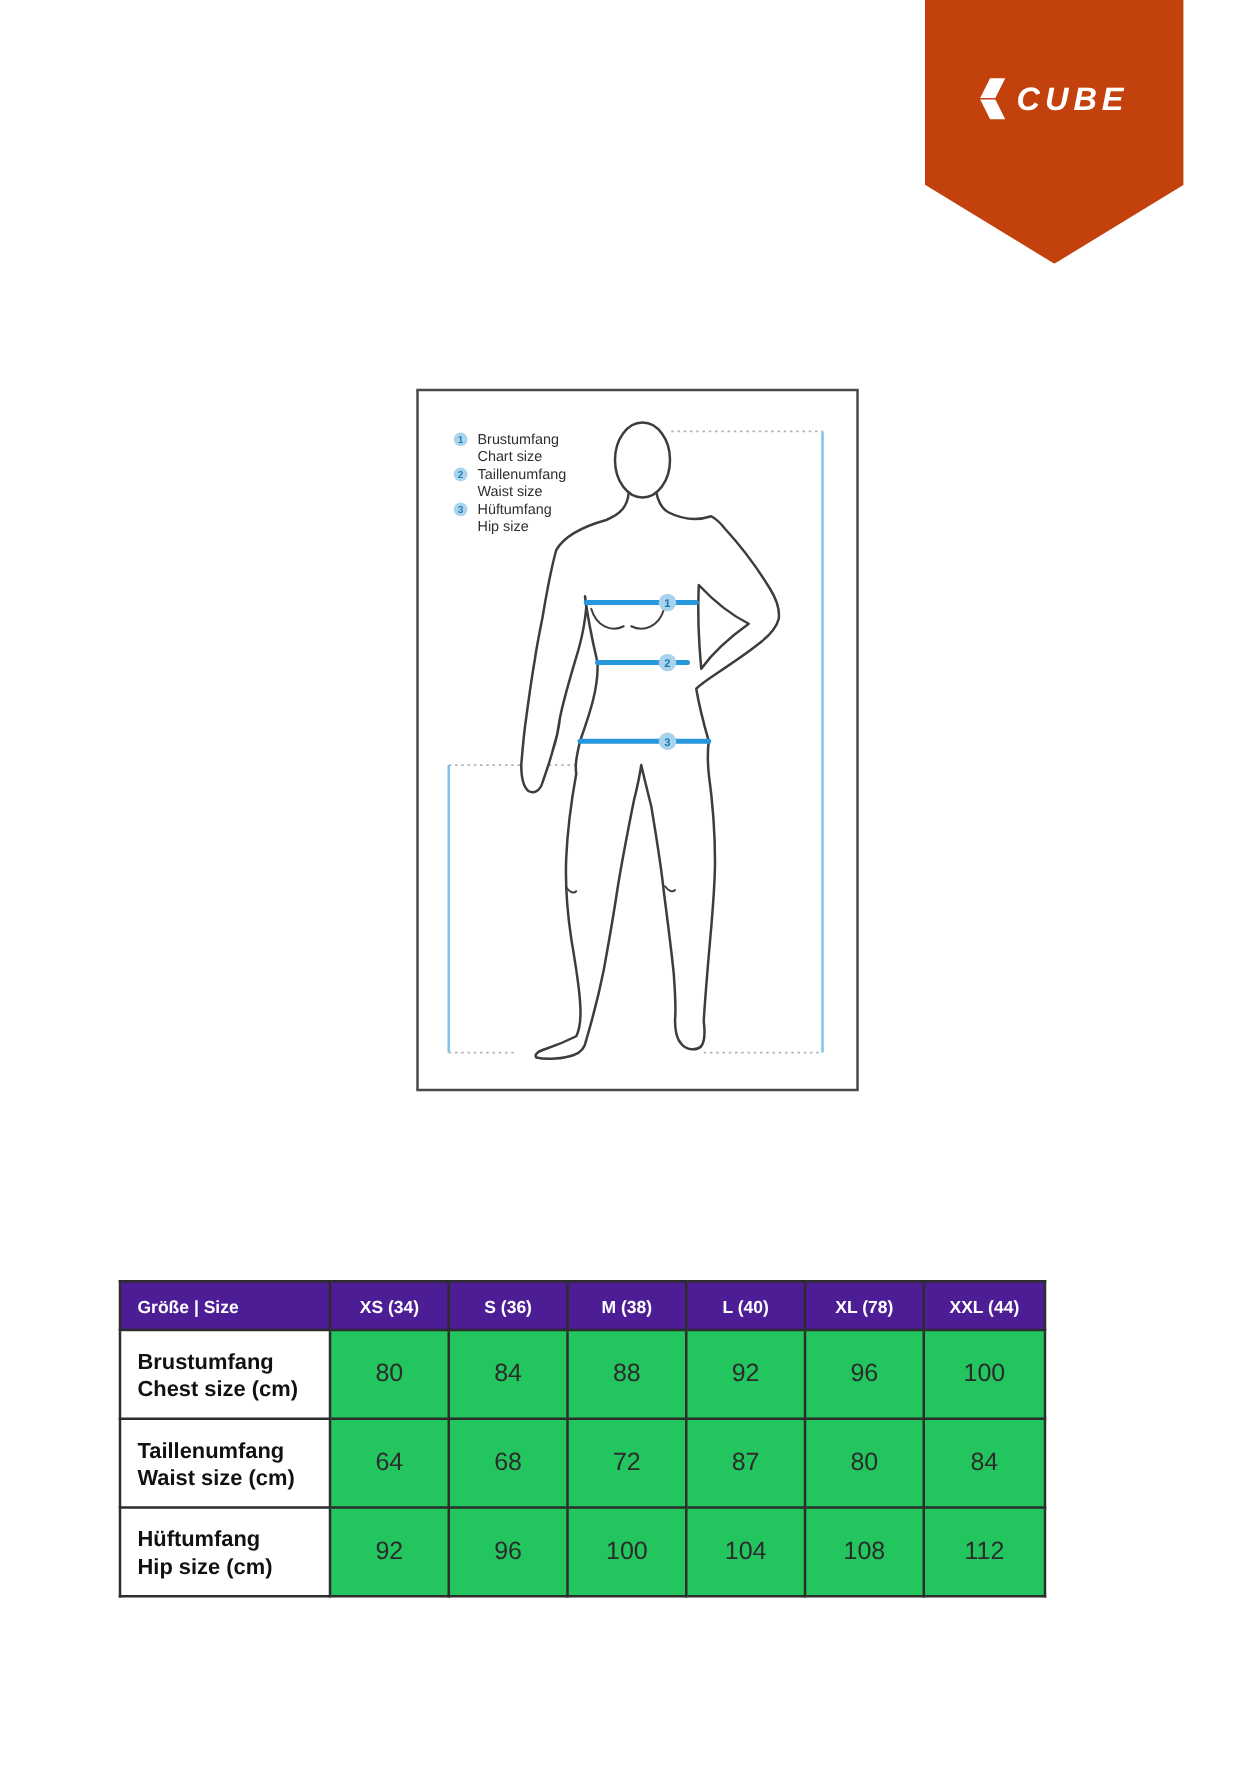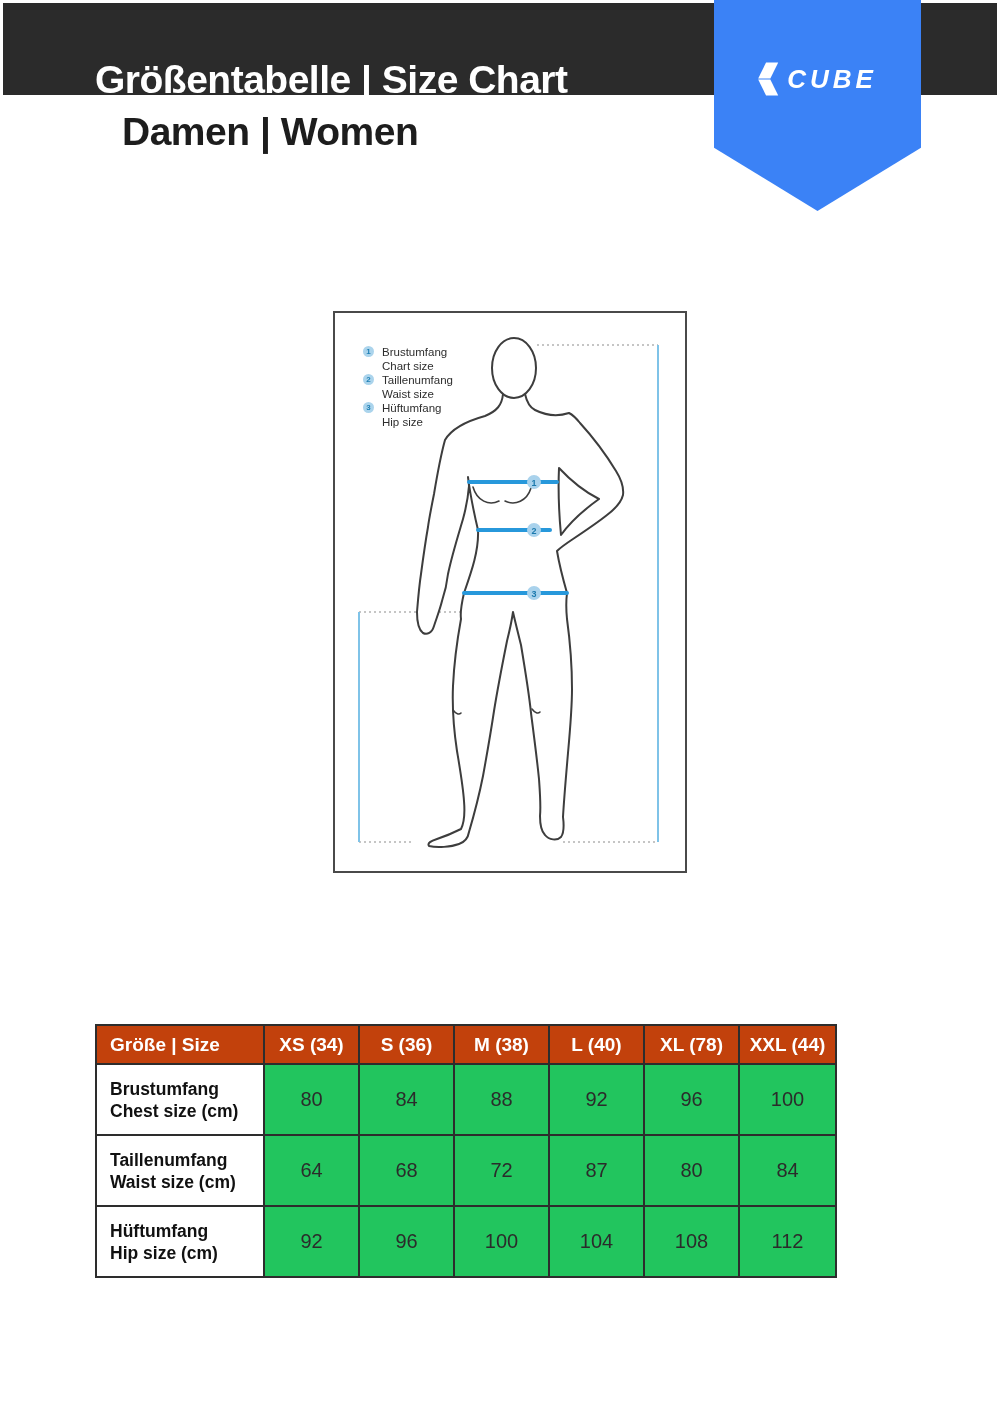--- a/index.html
+++ b/index.html
@@ -20,22 +20,22 @@
     letter-spacing:-0.5px; white-space:nowrap;
   }
   .page-subtitle {
     position:absolute; left:122px; top:110px; margin:0;
     color:#1d1d1d; font-size:39px; font-weight:bold; letter-spacing:-0.5px;
     white-space:nowrap;
   }
 
   
   .ribbon {
-    position:absolute; left:714px; top:0; width:207px; height:211px;
-    background:#3b82f6;
+    position:absolute; left:740px; top:0; width:207px; height:211px;
+    background:#c2410c;
     clip-path:polygon(0 0, 100% 0, 100% 70%, 50% 100%, 0 70%);
   }
   .logo {
     position:absolute; left:0; right:0; top:62px;
     display:flex; align-items:center; justify-content:center; gap:8px;
   }
   .logo-icon { width:21px; height:34px; fill:#ffffff; flex:0 0 auto; }
   .logo-word {
     color:#ffffff; font-size:26px; font-weight:bold; font-style:italic;
     letter-spacing:4px; line-height:1;
@@ -61,43 +61,39 @@
     margin-top:1px; flex:0 0 auto;
   }
 
   
   .size-table {
     position:absolute; left:95px; top:1024px;
     border-collapse:collapse; table-layout:fixed;
   }
   .size-table th, .size-table td { border:2px solid #2d2d2d; }
   .size-table thead th {
-    height:39px; background:#c2410c; color:#ffffff;
-    font-size:19px; font-weight:bold; text-align:center;
+    height:39px; background:#4c1d95; color:#ffffff;
+    font-size:14px; font-weight:bold; text-align:center;
   }
   .size-table thead th.corner { text-align:left; padding-left:13px; }
   .size-table tbody tr { height:71px; }
   .size-table tbody th {
     text-align:left; padding-left:13px; font-size:17.5px;
     line-height:22px; color:#111111; background:#ffffff; font-weight:bold;
   }
   .size-table tbody td {
     text-align:center; font-size:20px; color:#2b2b2b;
     font-weight:normal; background:#22c55e;
   }
 </style>
 </head>
 <body>
 
 <div class="page">
 
-  <div class="topbar">
-    <h1 class="page-title">Größentabelle | Size Chart</h1>
-  </div>
-  <h2 class="page-subtitle">Damen | Women</h2>
 
   <div class="ribbon">
     <div class="logo">
       <svg class="logo-icon" viewBox="0 0 34 56" aria-hidden="true">
         <polygon points="13,1 33,1 20,27 0,27"></polygon>
         <polygon points="0,29 20,29 33,55 13,55"></polygon>
       </svg>
       <span class="logo-word">CUBE</span>
     </div>
   </div>

